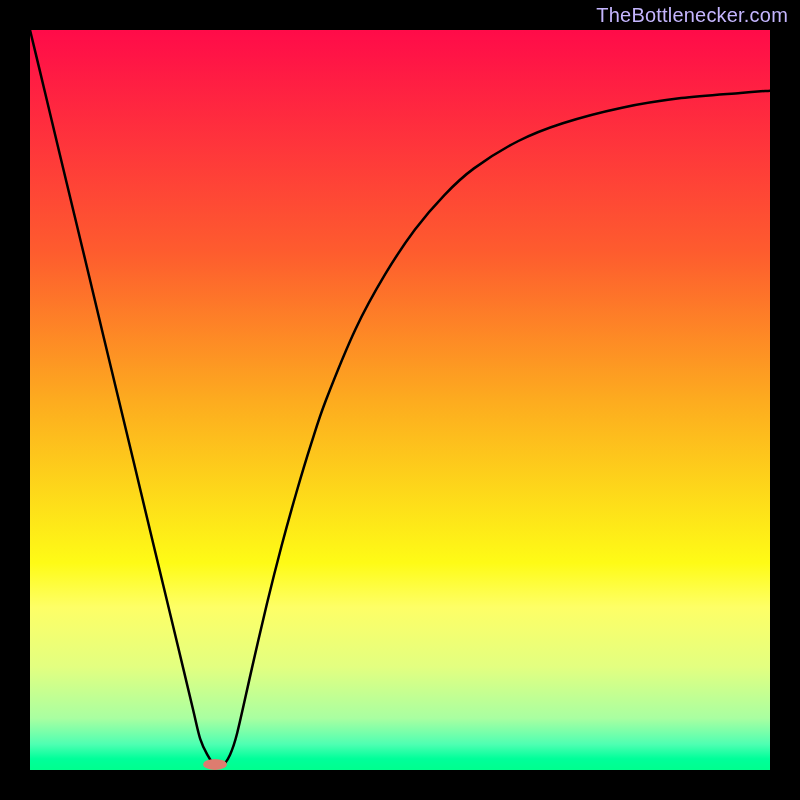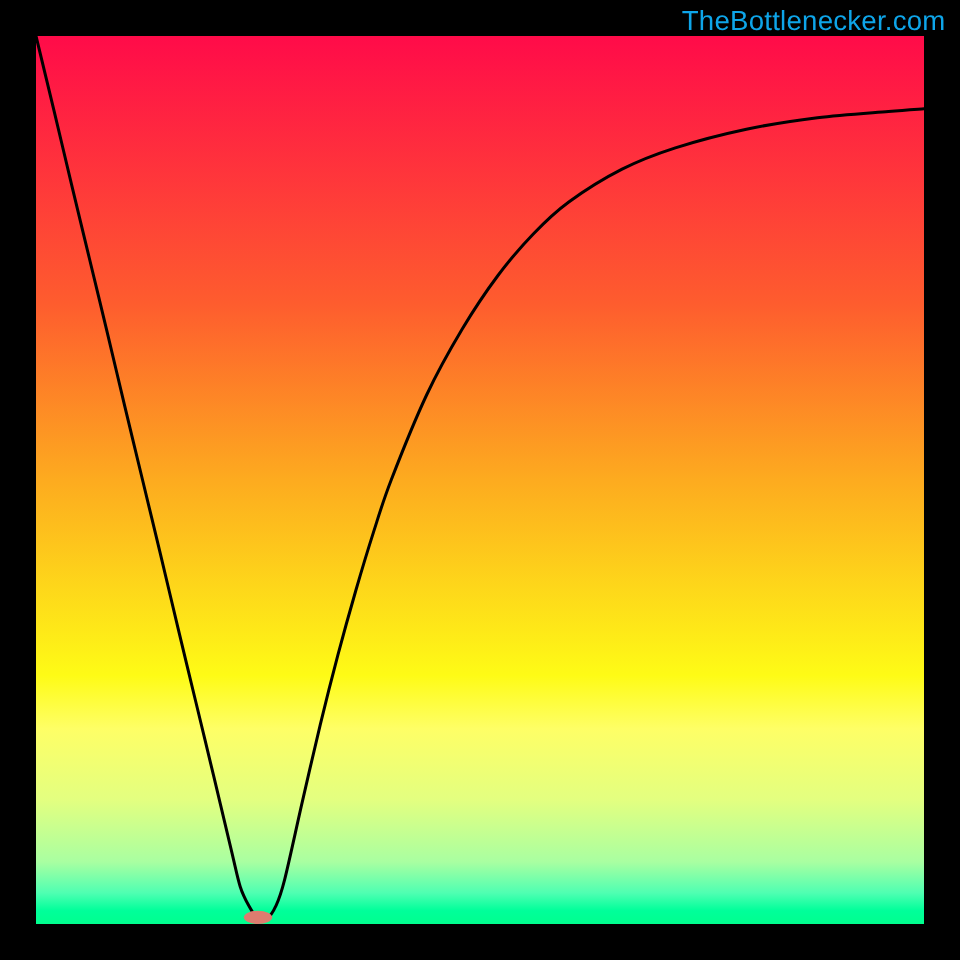--- a/index.html
+++ b/index.html
@@ -8,22 +8,22 @@
     width: 800px;
     height: 800px;
     overflow: hidden;
     background: #000;
   }
   .attribution {
     position: absolute;
     top: 4px;
     right: 12px;
     font-family: Arial, Helvetica, sans-serif;
-    font-size: 23px;
-    color: #0ea5e9;
+    font-size: 20px;
+    color: #c4b5fd;
     letter-spacing: 0.2px;
     z-index: 10;
   }
   .frame {
     position: absolute;
     left: 0;
     top: 0;
     width: 800px;
     height: 800px;
     background: #000;

